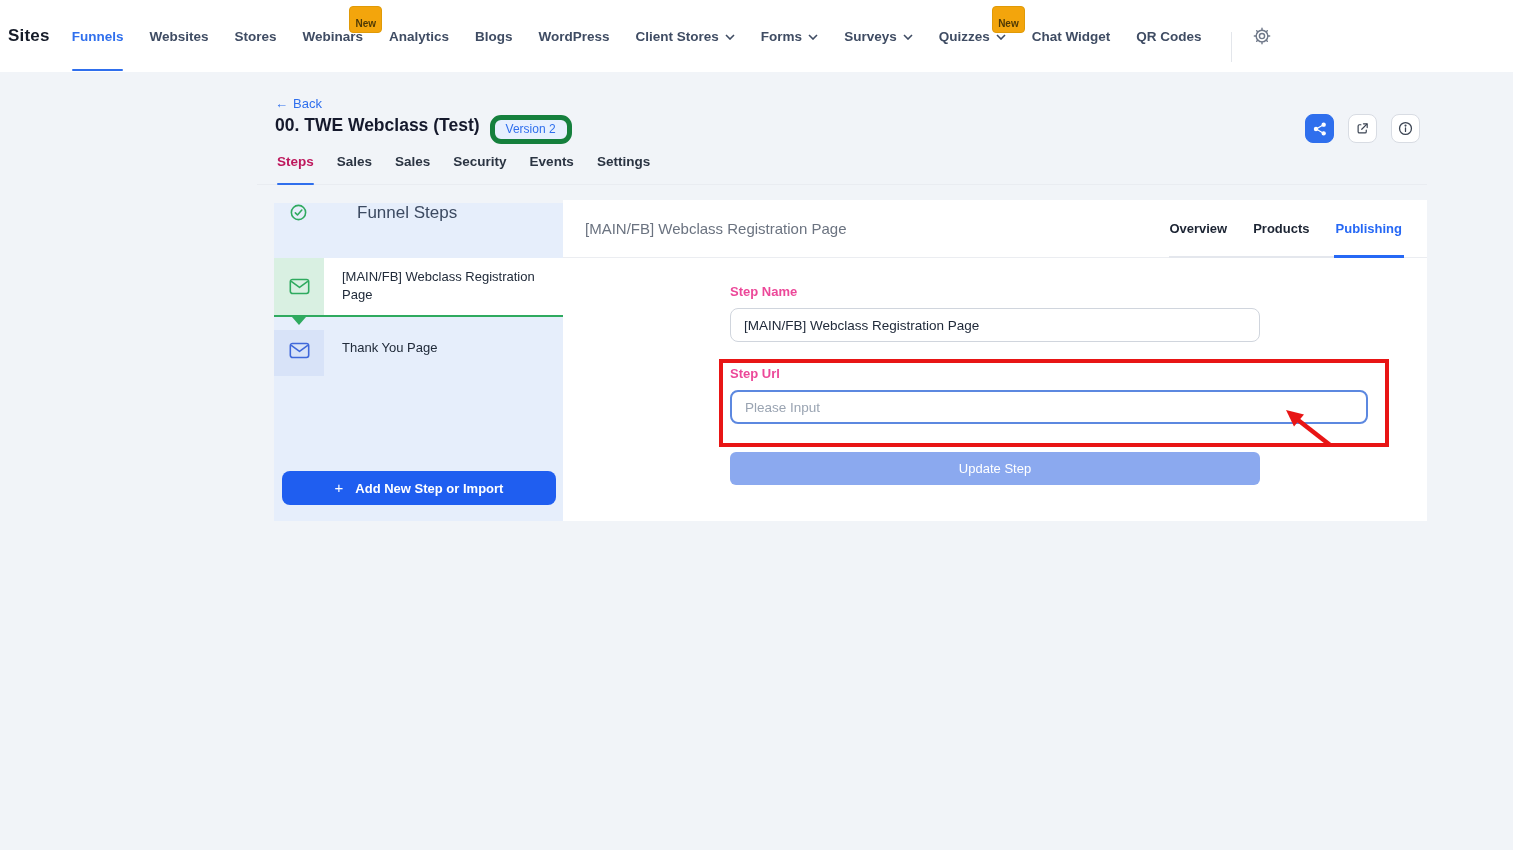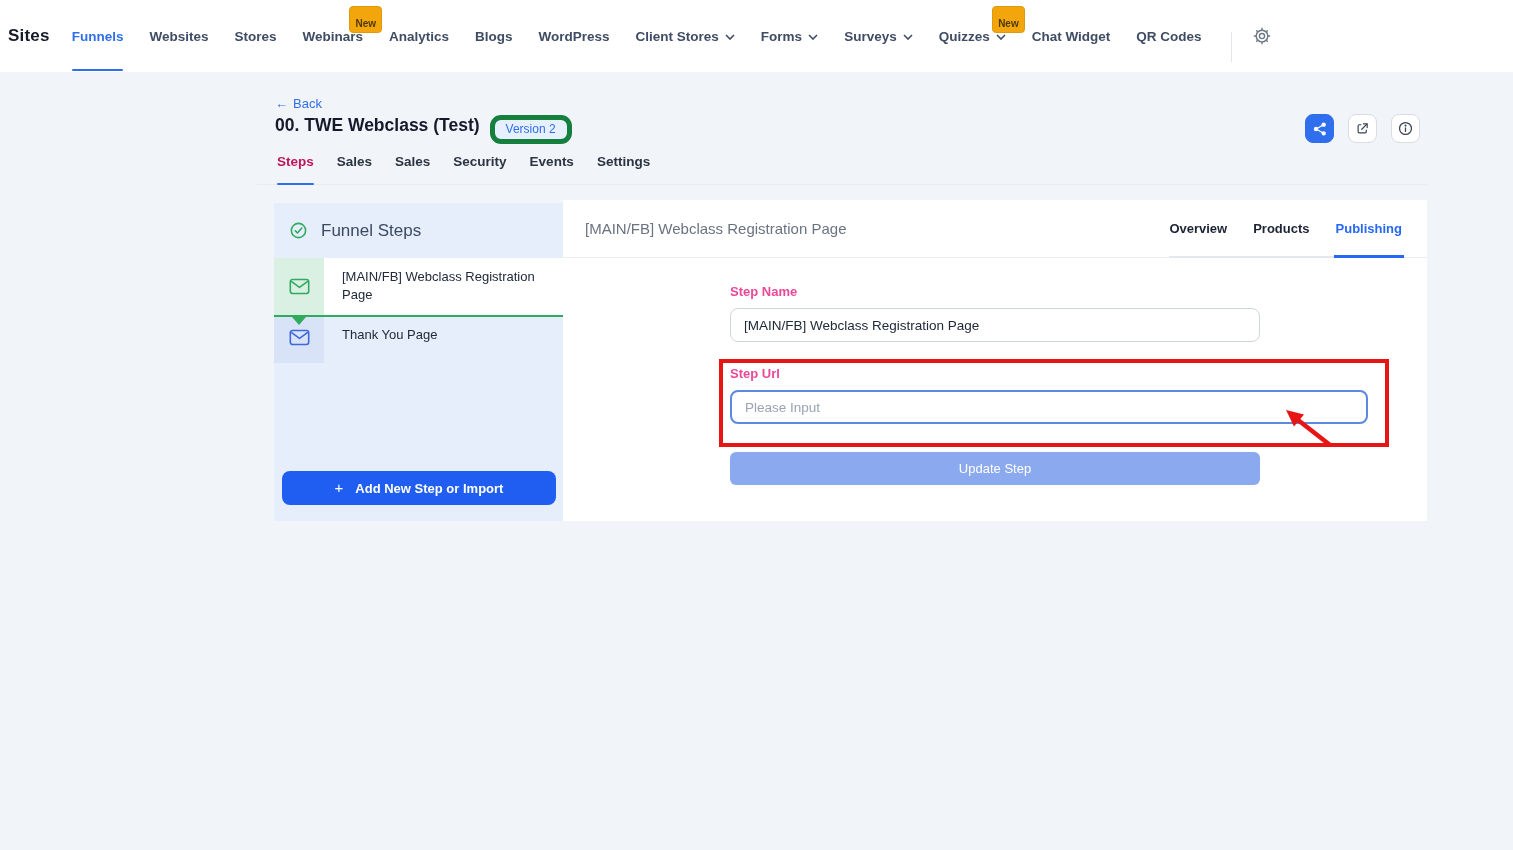--- a/index.html
+++ b/index.html
@@ -69,31 +69,31 @@
   .page-tab.active::after {
     content:""; position:absolute; left:0; right:0; bottom:-1px; height:2px;
     background:#2f6fed; border-radius:2px;
   }
 
   
   .steps-panel {
     position:absolute; left:274px; top:203px; width:289px; height:318px;
     background:#e6eefb;
   }
-  .steps-header { height:55px; display:flex; align-items:center; padding-left:15px; }
+  .steps-header { height:55px; display:flex; padding-left:15px;gap:36px; }
   .steps-title { margin-left:13px; font-size:17px; font-weight:500; color:#3c4a61; }
   .step-row { display:flex; cursor:pointer; }
   .step-icon-cell { width:50px; display:flex; align-items:center; justify-content:center; flex:none; }
   .step-row.selected .step-icon-cell { background:#d9f0e2; }
   .step-row.selected .step-text-cell { background:#ffffff; }
   .step-row.next .step-icon-cell { background:#d8e3f8; align-items:flex-start; padding-top:12px; }
   .step-text-cell { flex:1; padding:10px 12px 10px 18px; font-size:13px; line-height:18px; color:#212b3a; }
   .step-row.next .step-text-cell { padding-top:9px; }
   .step-row.selected { min-height:57px; }
-  .step-row.next { height:46px; }
+  .step-row.next { height:46px;margin-top:13px; }
   .step-sep { height:2px; background:#2faa5f; position:relative; }
   .step-sep::after {
     content:""; position:absolute; left:18px; top:2px;
     border-left:7px solid transparent; border-right:7px solid transparent; border-top:8px solid #2faa5f;
   }
   .add-step-btn {
     position:absolute; left:8px; right:7px; top:268px; height:34px;
     background:#1f5ef0; border:none; border-radius:8px; color:#ffffff;
     font-family:inherit; font-size:13px; font-weight:700;
     display:flex; align-items:center; justify-content:center; gap:12px; cursor:pointer;

